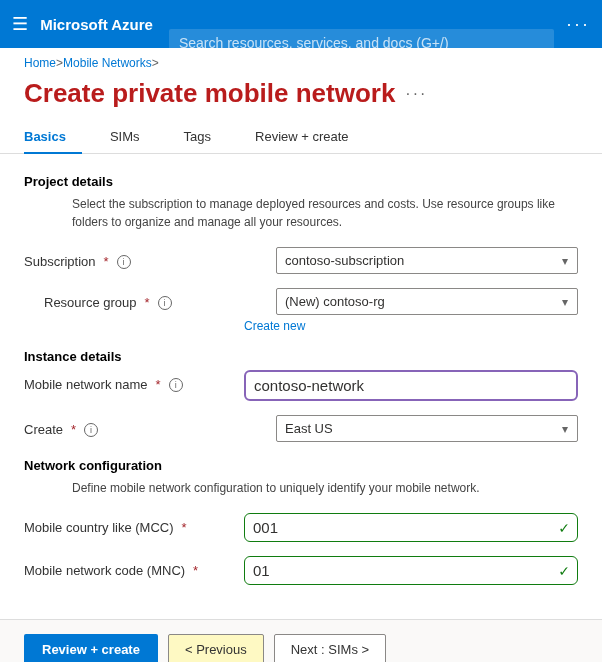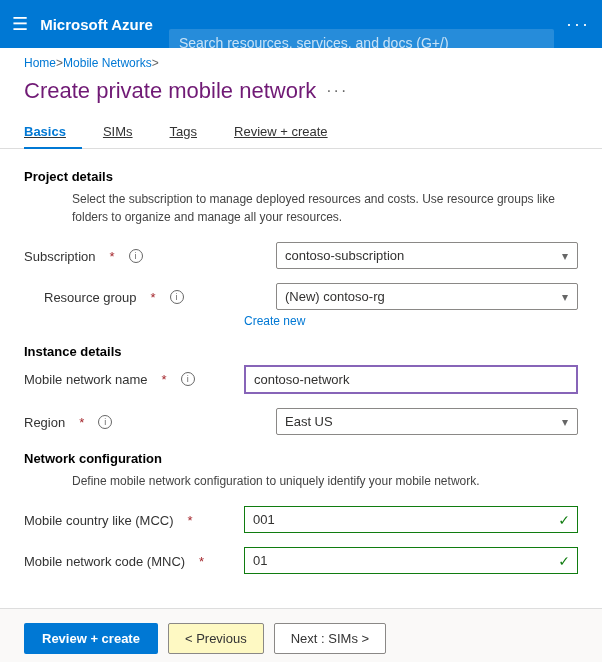--- a/index.html
+++ b/index.html
@@ -58,38 +58,37 @@
     .breadcrumb a { color: #0078d4; text-decoration: none; cursor: pointer; }
 
     
     .page-title-bar {
       padding: 4px 24px 12px 24px;
       display: flex;
       align-items: center;
       gap: 10px;
     }
     .page-title {
-      font-size: 22px;
-      font-weight: 400;
-      color: #701a75;
+      font-size: 26px;
+      font-weight: 700;
+      color: #b91c1c;
     }
     .page-title-dots {
       color: #666;
       font-size: 16px;
       cursor: pointer;
       letter-spacing: 2px;
     }
 
     
     .tabs {
       display: flex;
       border-bottom: 1px solid #ddd;
       padding: 0 24px;
-      gap: 5px;
-      text-decoration: underline;
+      gap: 12px;
     }
     .tab {
       padding: 8px 16px 8px 0;
       margin-right: 16px;
       cursor: pointer;
       color: #333;
       font-size: 13px;
       border-bottom: 2px solid transparent;
       margin-bottom: -1px;
     }
@@ -123,21 +122,22 @@
     
     .form-row {
       display: flex;
       align-items: flex-start;
       margin-bottom: 14px;
     }
     .form-label-col {
       width: 220px;
       flex-shrink: 0;
       display: flex;
-      gap: 14px;
+      align-items: center;
+      gap: 8px;
       padding-top: 7px;
       font-size: 13px;
     }
     .form-label-col.indented {
       padding-left: 20px;
     }
     .required-star { color: #a4262c; }
     .info-icon {
       width: 14px;
       height: 14px;
@@ -181,23 +181,23 @@
       top: 50%;
       transform: translateY(-50%);
       color: #666;
       pointer-events: none;
       font-size: 12px;
     }
 
     .text-input {
       width: 100%;
       border: 1px solid #8a8886;
-      border-radius: 0;
+      border-radius: 6px;
       padding: 5px 8px;
-      font-size: 13px;
+      font-size: 15px;
       color: #323130;
       outline: none;
     }
     .input-with-check {
       position: relative;
       width: 100%;
     }
     .input-with-check .text-input {
       border-color: #107c10;
       padding-right: 28px;
@@ -345,21 +345,21 @@
     </div>
     <div class="form-input-col">
       <div class="input-purple-border">
         <input class="text-input" type="text" value="contoso-network" style="">
       </div>
     </div>
   </div>
 
   <div class="form-row">
     <div class="form-label-col">
-      <span>Region</span>
+      <span>Create</span>
       <span class="required-star">*</span>
       <span class="info-icon">i</span>
     </div>
     <div class="form-input-col">
       <div class="dropdown-wrapper">
         <select class="dropdown-select">
           <option>East US</option>
         </select>
       </div>
     </div>

